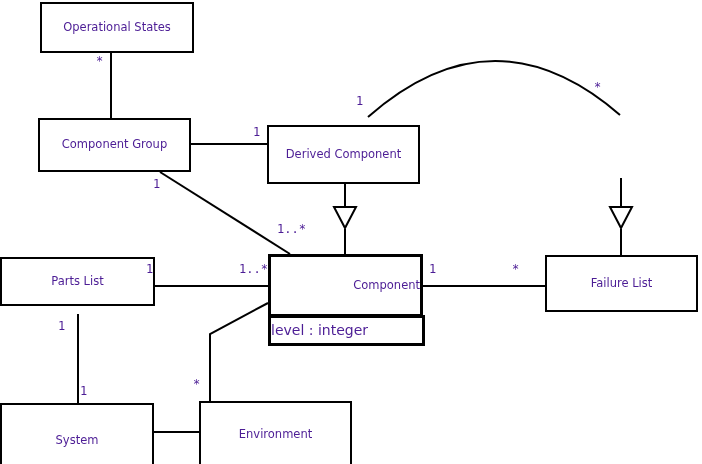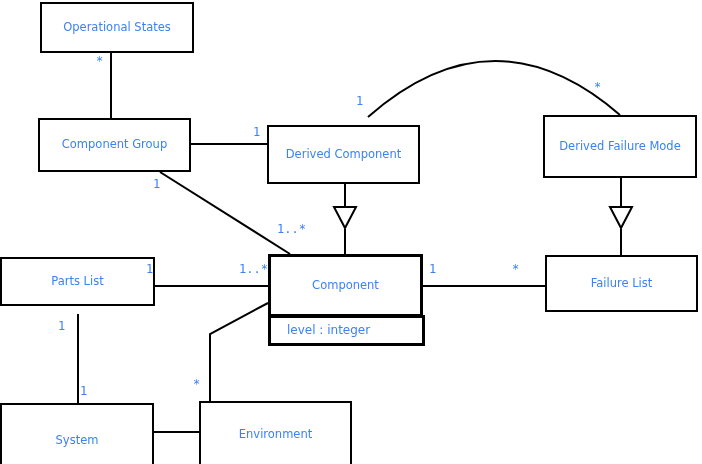--- a/index.html
+++ b/index.html
@@ -1,44 +1,44 @@
 <!DOCTYPE html>
 <html><head>
 <meta charset="utf-8">
 <style>
   html,body{margin:0;padding:0;background:#ffffff;}
   .canvas{
     position:relative;
     width:702px;height:464px;
     background:#ffffff;
-    color:#3b82f6;
+    color:#4c1d95;
     font-family:"DejaVu Sans",sans-serif;
     overflow:hidden;
   }
   svg.edges{position:absolute;left:0;top:0;z-index:1;}
   .uml-class{
     position:absolute;
     z-index:2;
     box-sizing:border-box;
     background:#ffffff;
     border:2px solid #000;
     display:flex;align-items:center;justify-content:center;
     font-size:11.5px;line-height:1.2;text-align:center;
     white-space:nowrap;
   }
-  .uml-class.thick{border-width:3px;}
+  .uml-class.thick{border-width:3px;justify-content:flex-end;}
   .uml-attr{
     position:absolute;
     z-index:2;
     box-sizing:border-box;
     background:#ffffff;
     border:3px solid #000;
     display:flex;align-items:center;
-    font-size:12px;line-height:1.2;
-    padding-left:16px;
+    font-size:14px;line-height:1.2;
+    padding-left:0;
     white-space:nowrap;
   }
   .mult{
     position:absolute;
     z-index:3;
     font-family:"DejaVu Sans Mono",monospace;
     font-size:12px;line-height:1;
     white-space:nowrap;
   }
 </style>
@@ -81,23 +81,20 @@
   </div>
 
   <div class="uml-class" style="left:38px;top:118px;width:153px;height:54px">
     <span>Component Group</span>
   </div>
 
   <div class="uml-class" style="left:267px;top:125px;width:153px;height:59px">
     <span>Derived Component</span>
   </div>
 
-  <div class="uml-class" style="left:543px;top:115px;width:154px;height:63px">
-    <span>Derived Failure Mode</span>
-  </div>
 
   <div class="uml-class" style="left:0px;top:257px;width:155px;height:49px">
     <span>Parts List</span>
   </div>
 
   <div class="uml-class thick" style="left:268px;top:254px;width:155px;height:63px">
     <span>Component</span>
   </div>
   <div class="uml-attr" style="left:268px;top:315px;width:157px;height:31px">
     <span>level : integer</span>

